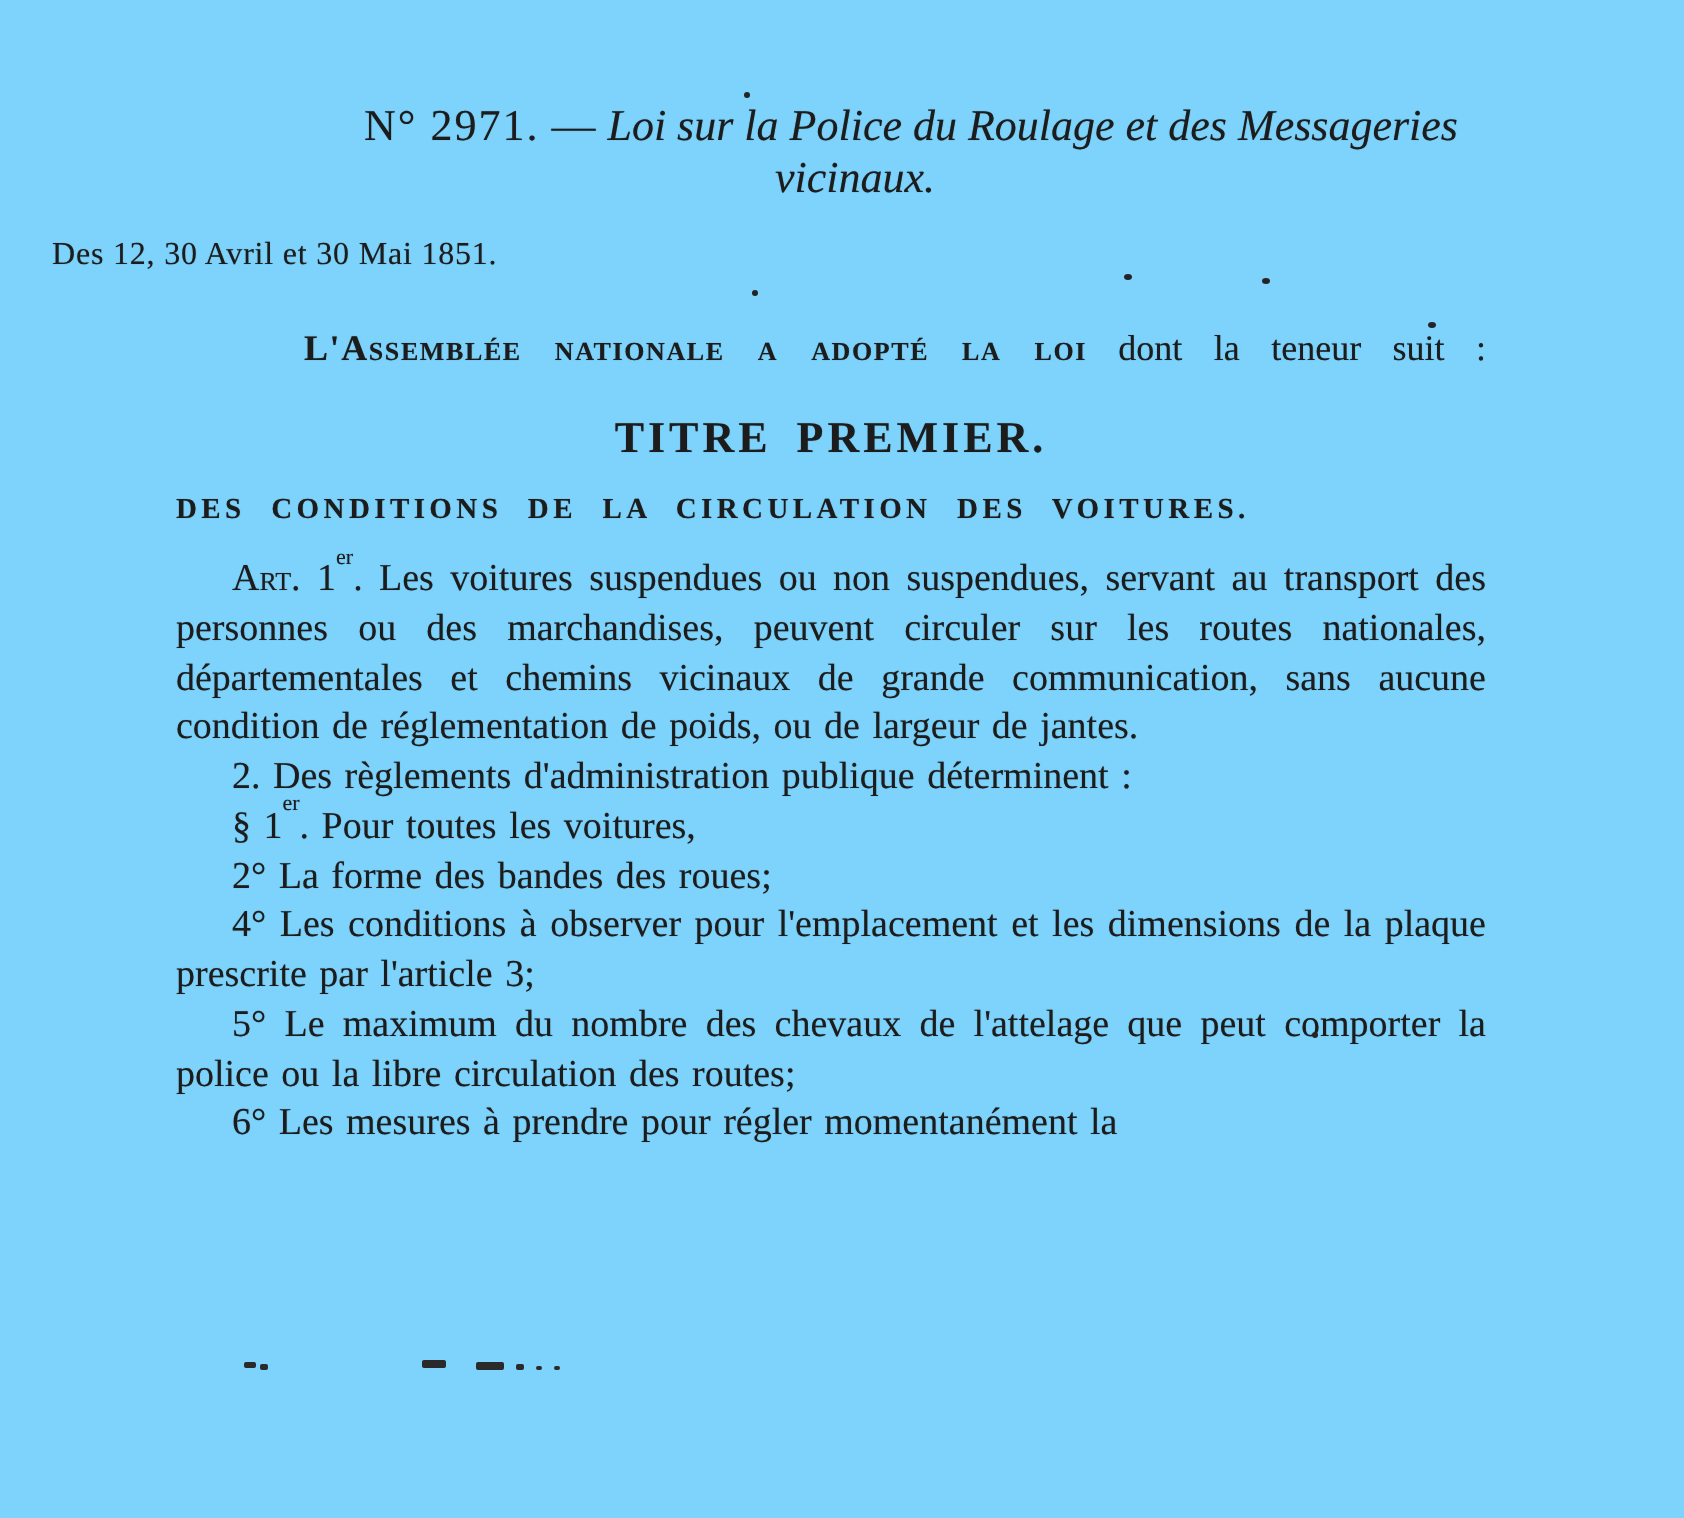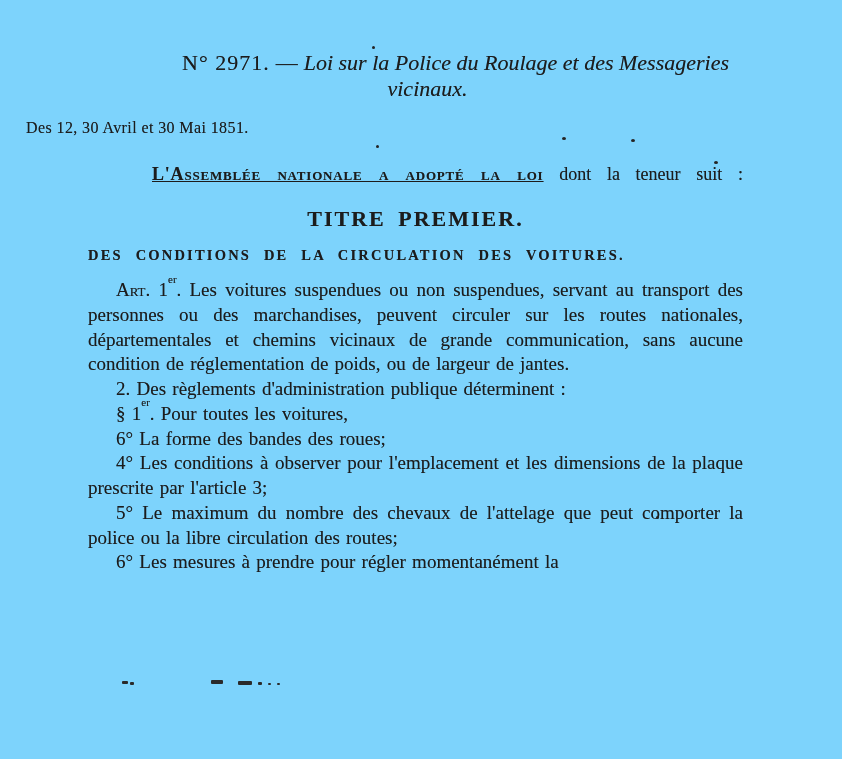--- a/index.html
+++ b/index.html
@@ -50,21 +50,20 @@
     padding-left: 64px;
     font-size: 18px;
     line-height: 24px;
     text-align: justify;
     text-align-last: justify;
   }
   .sc-bold {
     font-variant: small-caps;
     font-weight: bold;
     letter-spacing: 0.8px;
-    text-decoration: underline;
   }
   .titre {
     margin: 19px 0 0 0;
     text-align: center;
     font-size: 22px;
     line-height: 28px;
     font-weight: bold;
     letter-spacing: 2px;
     word-spacing: 5px;
   }
@@ -123,21 +122,21 @@
     <p class="preamble"><span class="sc-bold">L'Assemblée nationale a adopté la loi</span><span> dont la teneur suit :</span></p>
 
     <h1 class="titre">TITRE PREMIER.</h1>
 
     <h2 class="section-heading">DES CONDITIONS DE LA CIRCULATION DES VOITURES.</h2>
 
     <section class="body-text" id="law-body">
         <p><span class="sc">Art.</span><span> 1</span><sup class="sup">er</sup><span>. Les voitures suspendues ou non suspendues, servant au transport des personnes ou des marchandises, peuvent circuler sur les routes nationales, départementales et chemins vicinaux de grande communication, sans aucune condition de réglementation de poids, ou de largeur de jantes.</span></p>
         <p><span>2. Des règlements d'administration publique déterminent :</span></p>
         <p><span>§ 1</span><sup class="sup">er</sup><span>. Pour toutes les voitures,</span></p>
-        <p><span>6° La forme des bandes des roues;</span></p>
+        <p><span>2° La forme des bandes des roues;</span></p>
         <p><span>4° Les conditions à observer pour l'emplacement et les dimensions de la plaque prescrite par l'article 3;</span></p>
         <p><span>5° Le maximum du nombre des chevaux de l'attelage que peut comporter la police ou la libre circulation des routes;</span></p>
         <p><span>6° Les mesures à prendre pour régler momentanément la</span></p>
       </section>
   </div>
 
   <div class="speck" style="left:372px;top:46px;width:3px;height:3px;"></div>
   <div class="speck" style="left:376px;top:145px;width:3px;height:3px;"></div>
   <div class="speck" style="left:562px;top:137px;width:4px;height:3px;"></div>
   <div class="speck" style="left:631px;top:139px;width:4px;height:3px;"></div>

